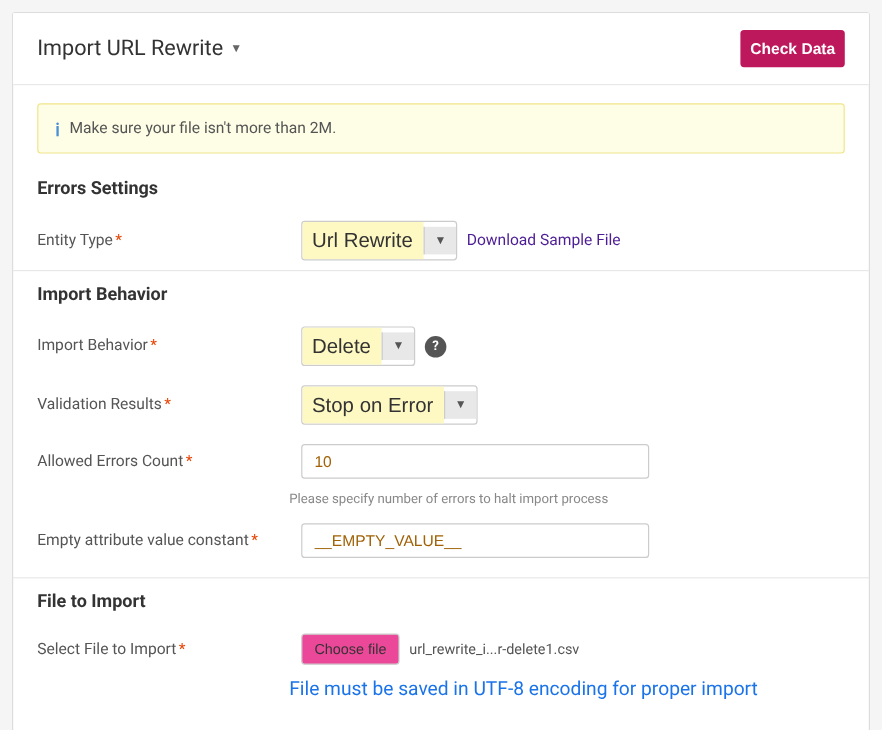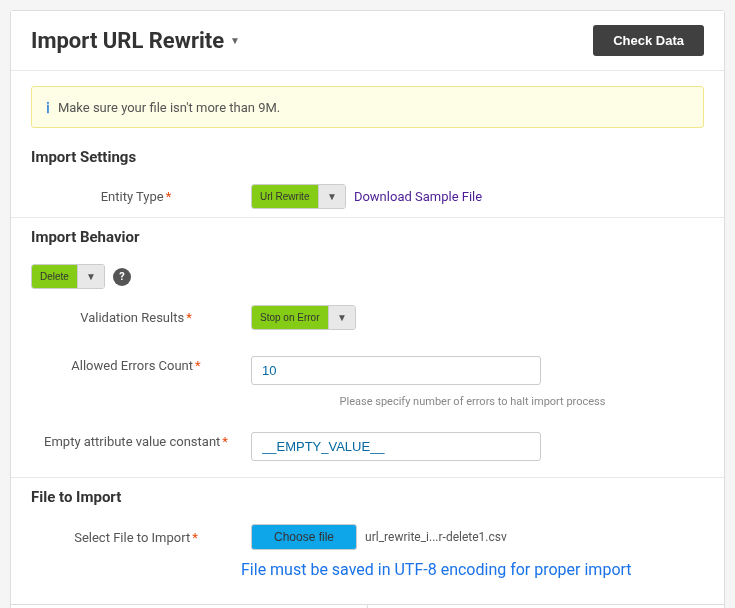--- a/index.html
+++ b/index.html
@@ -24,34 +24,34 @@
       padding: 14px 20px;
       border-bottom: 1px solid #e8e8e8;
       background: #fff;
     }
     .header-title-group {
       display: flex;
       align-items: center;
       gap: 6px;
     }
     .header-title {
-      font-size: 22px;
-      font-weight: 700;
+      font-size: 18px;
+      font-weight: 400;
       color: #333;
     }
     .dropdown-arrow {
       font-size: 10px;
       color: #666;
       cursor: pointer;
     }
     .check-data-btn {
-      background: #404040;
+      background: #be185d;
       color: #fff;
       border: none;
-      padding: 8px 20px;
+      padding: 8px 8px;
       border-radius: 3px;
       font-size: 13px;
       font-weight: 600;
       cursor: pointer;
     }
     .info-banner {
       background: #fefde5;
       border: 1px solid #f0e68c;
       margin: 15px 20px;
       padding: 10px 14px;
@@ -74,21 +74,21 @@
       padding: 5px 20px 10px 20px;
     }
     .form-row {
       display: flex;
       align-items: center;
       padding: 8px 20px;
       gap: 10px;
     }
     .form-label {
       width: 210px;
-      text-align: center;
+      text-align: left;
       font-size: 13px;
       color: #555;
       flex-shrink: 0;
     }
     .form-label .required {
       color: #e8470a;
       margin-left: 2px;
     }
     .form-control {
       display: flex;
@@ -100,22 +100,22 @@
       align-items: center;
       border: 1px solid #ccc;
       border-radius: 3px;
       background: #fff;
       overflow: hidden;
     }
     .select-field {
       border: none;
       outline: none;
       padding: 6px 8px;
-      font-size: 10px;
-      background: #84cc16;
+      font-size: 17px;
+      background: #fef9c3;
       color: #333;
       cursor: pointer;
       appearance: none;
       -webkit-appearance: none;
     }
     .select-arrow-btn {
       background: #e8e8e8;
       border: none;
       border-left: 1px solid #ccc;
       padding: 6px 8px;
@@ -140,40 +140,38 @@
       font-size: 11px;
       font-weight: bold;
       cursor: pointer;
     }
     .text-input {
       border: 1px solid #ccc;
       border-radius: 3px;
       padding: 6px 10px;
       font-size: 13px;
       width: 290px;
-      color: #0369a1;
+      color: #a16207;
       outline: none;
-      margin-top: 10px;
     }
     .hint-text {
       font-size: 11px;
       color: #888;
       padding: 2px 20px 6px 230px;
-      text-align: center;
     }
     .file-input-row {
       display: flex;
       align-items: center;
       gap: 8px;
     }
     .choose-file-btn {
-      background: #0ea5e9;
+      background: #ec4899;
       border: 1px solid #ccc;
       border-radius: 3px;
-      padding: 5px 22px;
+      padding: 5px 10px;
       font-size: 12px;
       cursor: pointer;
       color: #333;
     }
     .file-name {
       font-size: 12px;
       color: #555;
     }
     .file-hint {
       font-size: 16px;
@@ -216,44 +214,47 @@
   <div class="header-bar">
     <div class="header-title-group">
       <span class="header-title">Import URL Rewrite</span>
       <span class="dropdown-arrow">▼</span>
     </div>
     <button class="check-data-btn">Check Data</button>
   </div>
 
   <div class="info-banner">
     <span class="info-icon">ℹ</span>
-    <span>Make sure your file isn't more than 9M.</span>
-  </div>
-
-  <div class="section-title">Import Settings</div>
+    <span>Make sure your file isn't more than 2M.</span>
+  </div>
+
+  <div class="section-title">Errors Settings</div>
 
   <div class="form-row">
     <div class="form-label">
       <span>Entity Type</span><span class="required">*</span>
     </div>
     <div class="form-control">
       <div class="select-wrapper">
         <select class="select-field">
           <option>Url Rewrite</option>
         </select>
         <button class="select-arrow-btn">▼</button>
       </div>
       <a class="download-link" href="#">Download Sample File</a>
     </div>
   </div>
 
   <div class="divider"></div>
   <div class="section-title">Import Behavior</div>
 
   <div class="form-row">
+    <div class="form-label">
+      <span>Import Behavior</span><span class="required">*</span>
+    </div>
     <div class="form-control">
       <div class="select-wrapper">
         <select class="select-field">
           <option>Delete</option>
         </select>
         <button class="select-arrow-btn">▼</button>
       </div>
       <span class="help-icon">?</span>
     </div>
   </div>

